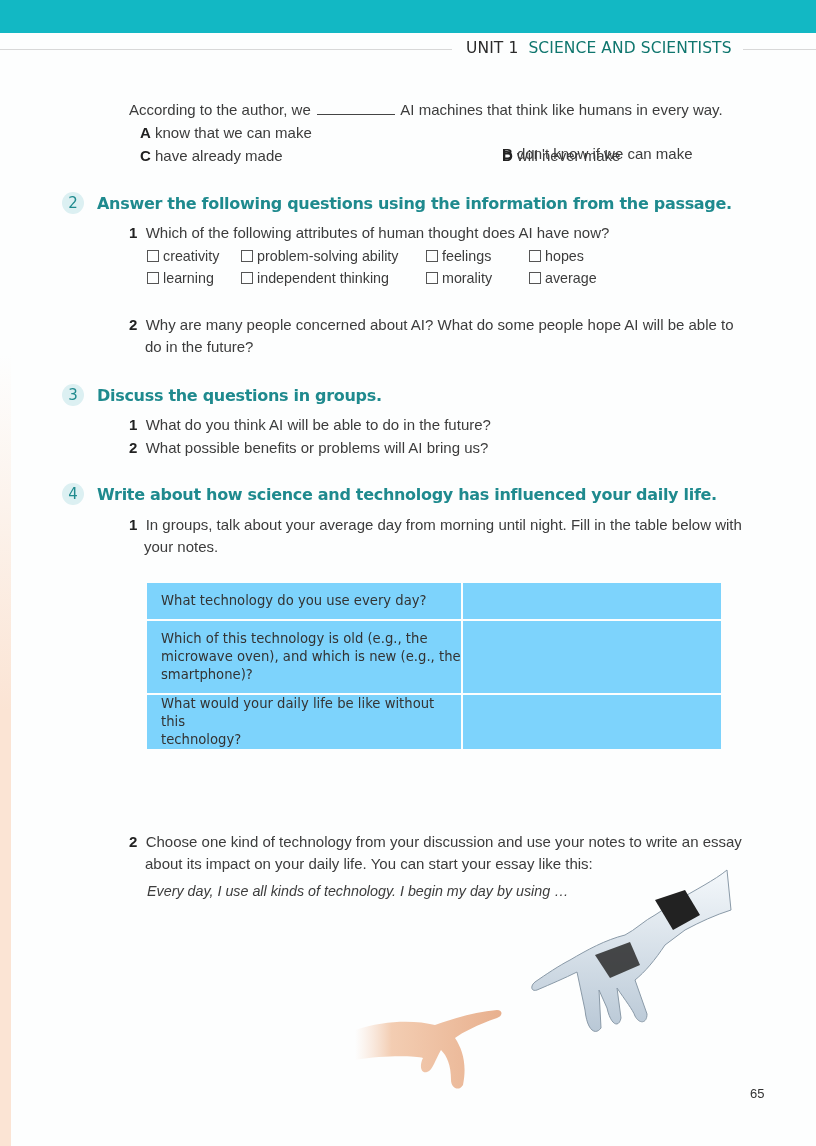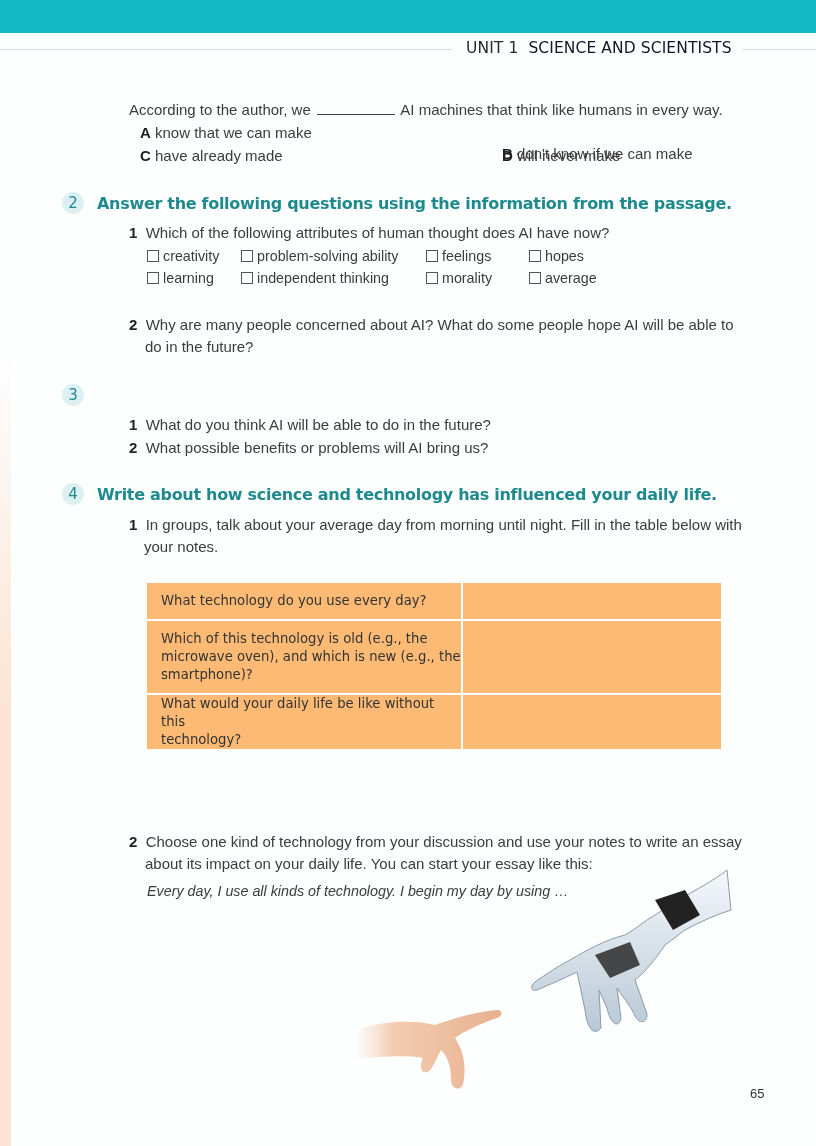--- a/index.html
+++ b/index.html
@@ -3,35 +3,35 @@
 <meta charset="utf-8">
 <style>
   html, body { margin:0; padding:0; }
   body { width:816px; height:1146px; position:relative; overflow:hidden; background:#fdfefe; font-family:"Liberation Sans", sans-serif; color:#3a3a3a; }
   .topbar { position:absolute; left:0; top:0; width:816px; height:33px; background:#12b8c4; }
   .side-stripe { position:absolute; left:0; top:355px; width:11px; height:791px; background:linear-gradient(to bottom, rgba(251,230,215,0) 0%, rgba(251,230,215,0.6) 25%, #fbe4d4 45%, #fbe4d4 100%); }
   .header-rule-left { position:absolute; left:0; top:49px; width:452px; height:1px; background:#d8d8d8; }
   .header-rule-right { position:absolute; left:743px; top:49px; width:73px; height:1px; background:#d8d8d8; }
   .unit-header { position:absolute; left:466px; top:39px; font-size:15.5px; font-family:"DejaVu Sans", sans-serif; letter-spacing:0.1px; white-space:nowrap; }
   .unit-num { color:#2a2a2a; }
-  .unit-title { color:#0f172a; margin-left:10px; }
+  .unit-title { color:#0f766e; margin-left:10px; }
 
   .t { position:absolute; font-size:15px; color:#3c3c3c; white-space:nowrap; }
   .b { font-weight:bold; color:#222; }
   .blank { display:inline-block; width:78px; border-bottom:1px solid #444; height:12px; vertical-align:baseline; margin:0 2px; }
 
   .sec-head { position:absolute; left:62px; height:22px; white-space:nowrap; display:flex; align-items:center; }
   .badge { width:22px; height:22px; border-radius:50%; background:#dcf0f2; color:#1f8a8e; font-family:"DejaVu Sans", sans-serif; font-size:15px; display:flex; align-items:center; justify-content:center; }
   .sec-title { margin-left:13px; color:#1f8a8e; font-family:"DejaVu Sans", sans-serif; font-size:16px; font-weight:bold; letter-spacing:-0.3px; }
 
   .cb { display:inline-block; width:10px; height:10px; border:1px solid #555; margin-right:4px; vertical-align:-1px; }
   .check-item { position:absolute; font-size:14.3px; color:#3c3c3c; white-space:nowrap; }
 
   .tbl { position:absolute; left:147px; top:581px; width:578px; border-collapse:separate; border-spacing:2px; margin-left:-2px; }
-  .tbl td { background:#fdba74; vertical-align:middle; }
+  .tbl td { background:#7dd3fc; vertical-align:middle; }
   .tbl td.q { width:301px; padding:0 0 0 14px; font-family:"DejaVu Sans", sans-serif; font-size:13.2px; color:#333; line-height:18px; }
   .tbl td.a { width:257px; }
   .r1 td { height:34px; }
   .r2 td { height:56px; }
   .r3 td { height:70px; }
   .r4 td { height:51px; }
   .r2 td.q { line-height:24px; }
 
   .essay-start { position:absolute; left:147px; top:883px; font-style:italic; font-size:14.3px; color:#3c3c3c; white-space:nowrap; }
   .page-num { position:absolute; left:750px; top:1086px; font-family:Liberation Sans, sans-serif; font-size:13px; color:#333; }
@@ -70,20 +70,21 @@
 <div class="check-item" style="left:147px; top:270px;"><span class="cb"></span><span>learning</span></div>
 <div class="check-item" style="left:241px; top:270px;"><span class="cb"></span><span>independent thinking</span></div>
 <div class="check-item" style="left:426px; top:270px;"><span class="cb"></span><span>morality</span></div>
 <div class="check-item" style="left:529px; top:270px;"><span class="cb"></span><span>average</span></div>
 
 <div class="t" style="left:129px; top:316px;"><span class="b">2</span>&nbsp; <span>Why are many people concerned about AI? What do some people hope AI will be able to</span></div>
 <div class="t" style="left:145px; top:338px;">do in the future?</div>
 
 <div class="sec-head" style="top:384px;">
   <span class="badge">3</span>
+  <span class="sec-title">Discuss the questions in groups.</span>
 </div>
 <div class="t" style="left:129px; top:416px;"><span class="b">1</span>&nbsp; <span>What do you think AI will be able to do in the future?</span></div>
 <div class="t" style="left:129px; top:439px;"><span class="b">2</span>&nbsp; <span>What possible benefits or problems will AI bring us?</span></div>
 
 <div class="sec-head" style="top:483px;">
   <span class="badge">4</span>
   <span class="sec-title">Write about how science and technology has influenced your daily life.</span>
 </div>
 <div class="t" style="left:129px; top:516px;"><span class="b">1</span>&nbsp; <span>In groups, talk about your average day from morning until night. Fill in the table below with</span></div>
 <div class="t" style="left:144px; top:538px;">your notes.</div>

